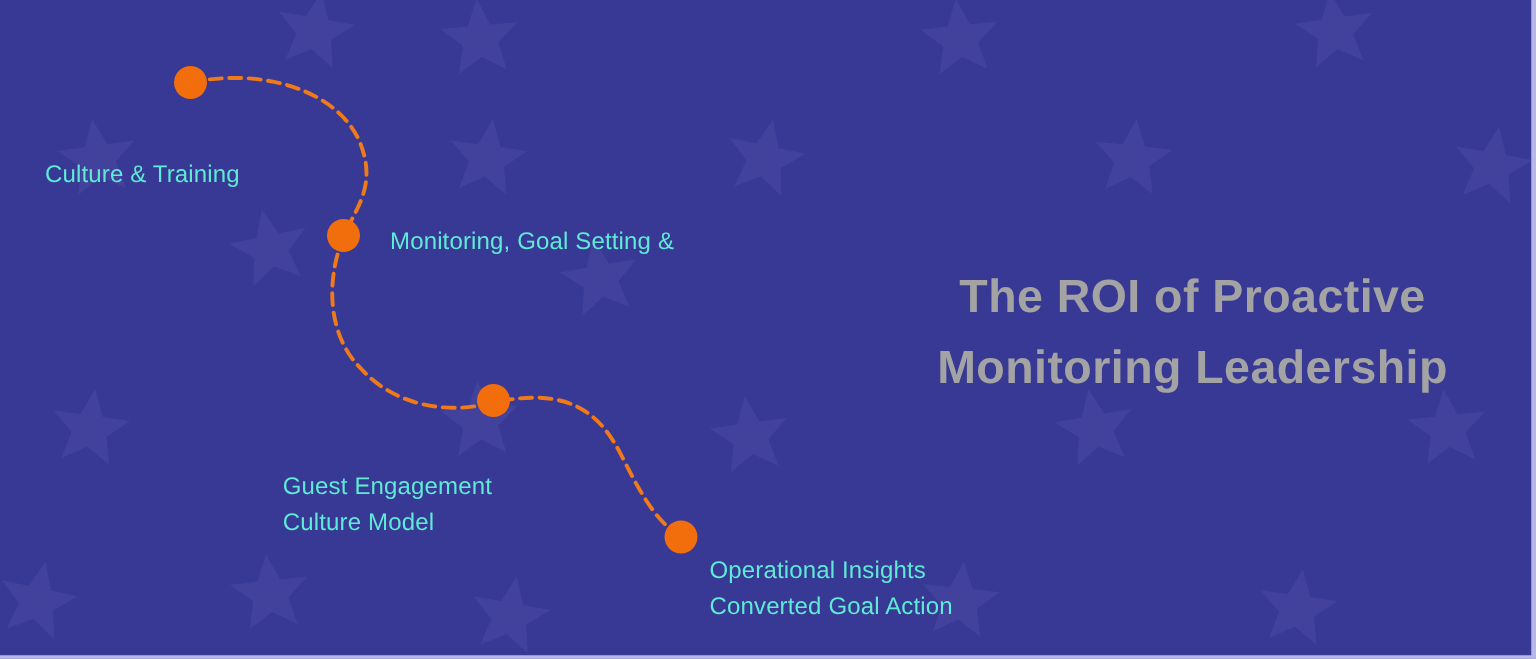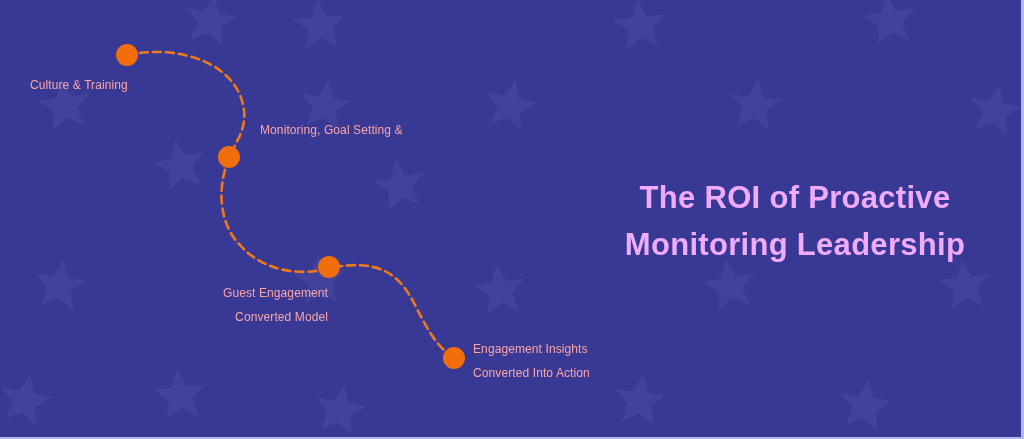--- a/index.html
+++ b/index.html
@@ -9,33 +9,34 @@
       width: 1021px; height: 437px;
       background: #383895;
       overflow: hidden;
       font-family: "Liberation Sans", "DejaVu Sans", sans-serif;
     }
     .edge-right { position: absolute; left: 1021px; top: 0; width: 3px; height: 439px; background: #b8b8e8; }
     .edge-bottom { position: absolute; left: 0; top: 437px; width: 1024px; height: 2px; background: #b8b8e8; }
     svg.layer { position: absolute; left: 0; top: 0; }
     .step-label {
       position: absolute;
-      color: #fca5a5;
-      font-size: 12px;
+      color: #5eead4;
+      font-size: 16px;
       line-height: 24px;
       white-space: nowrap;
       letter-spacing: 0.1px;
+      margin-top: 32px;
     }
-    .step-label.right { text-align: right; }
+    .step-label.right { }
     .step-label span { display: block; }
     .title {
       position: absolute;
       left: 585px; top: 174px; width: 420px;
       text-align: center;
-      color: #f0abfc;
+      color: #a3a3a3;
       font-weight: bold;
       font-size: 31px;
       line-height: 47px;
       letter-spacing: 0.3px;
     }
     .title span { display: block; }
   </style>
 </head>
 <body>
 
@@ -81,26 +82,26 @@
   <div class="step-label" style="left:30px; top:73px;">
     <span>Culture &amp; Training</span>
   </div>
 
   <div class="step-label" style="left:260px; top:118px;">
     <span>Monitoring, Goal Setting &amp;</span>
   </div>
 
   <div class="step-label right" style="right:693px; top:281px;">
     <span>Guest Engagement</span>
-    <span>Converted Model</span>
+    <span>Culture Model</span>
   </div>
 
   <div class="step-label" style="left:473px; top:337px;">
-    <span>Engagement Insights</span>
-    <span>Converted Into Action</span>
+    <span>Operational Insights</span>
+    <span>Converted Goal Action</span>
   </div>
 
   <div class="title">
     <span>The ROI of Proactive</span>
     <span>Monitoring Leadership</span>
   </div>
 </div>
 
 <div class="edge-right"></div>
 <div class="edge-bottom"></div>

